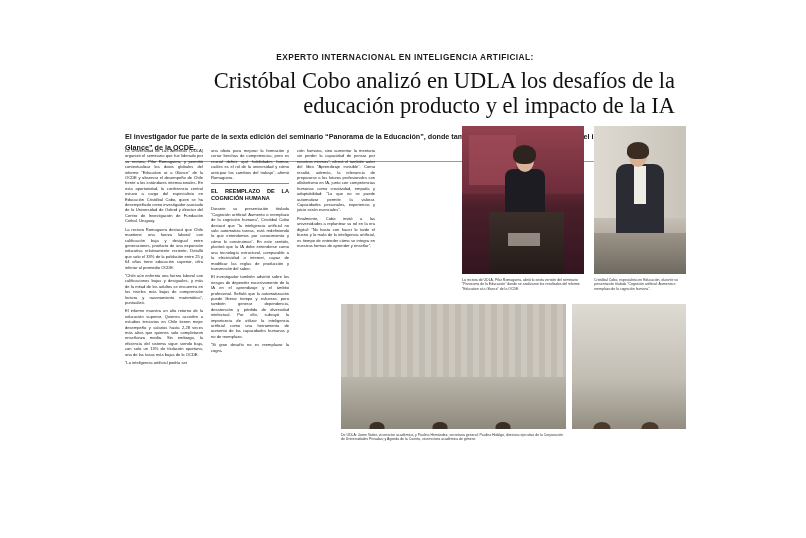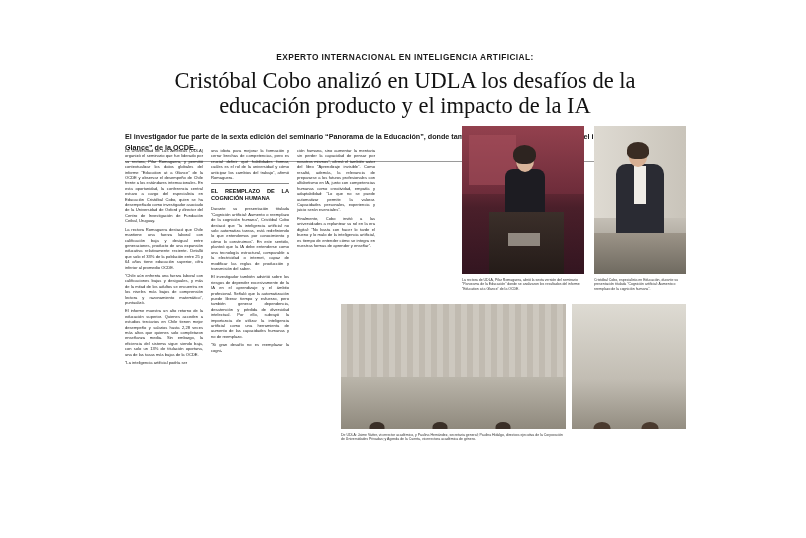--- a/index.html
+++ b/index.html
@@ -29,21 +29,21 @@
   .kicker {
     text-align: center;
     font-family: "Liberation Sans", sans-serif;
     font-weight: bold;
     font-size: 8.3px;
     letter-spacing: 0.45px;
     color: #1b1b1b;
     margin-bottom: 6px;
   }
   .headline {
-    text-align: center;
+    text-align: right;
     font-family: "Liberation Serif", serif;
     font-size: 22.5px;
     line-height: 25px;
     color: #121212;
     margin: 0 10px;
   }
   .headline .l2 { display: block; }
   .subhead {
     margin-top: 13px;
     font-family: "Liberation Sans", sans-serif;

